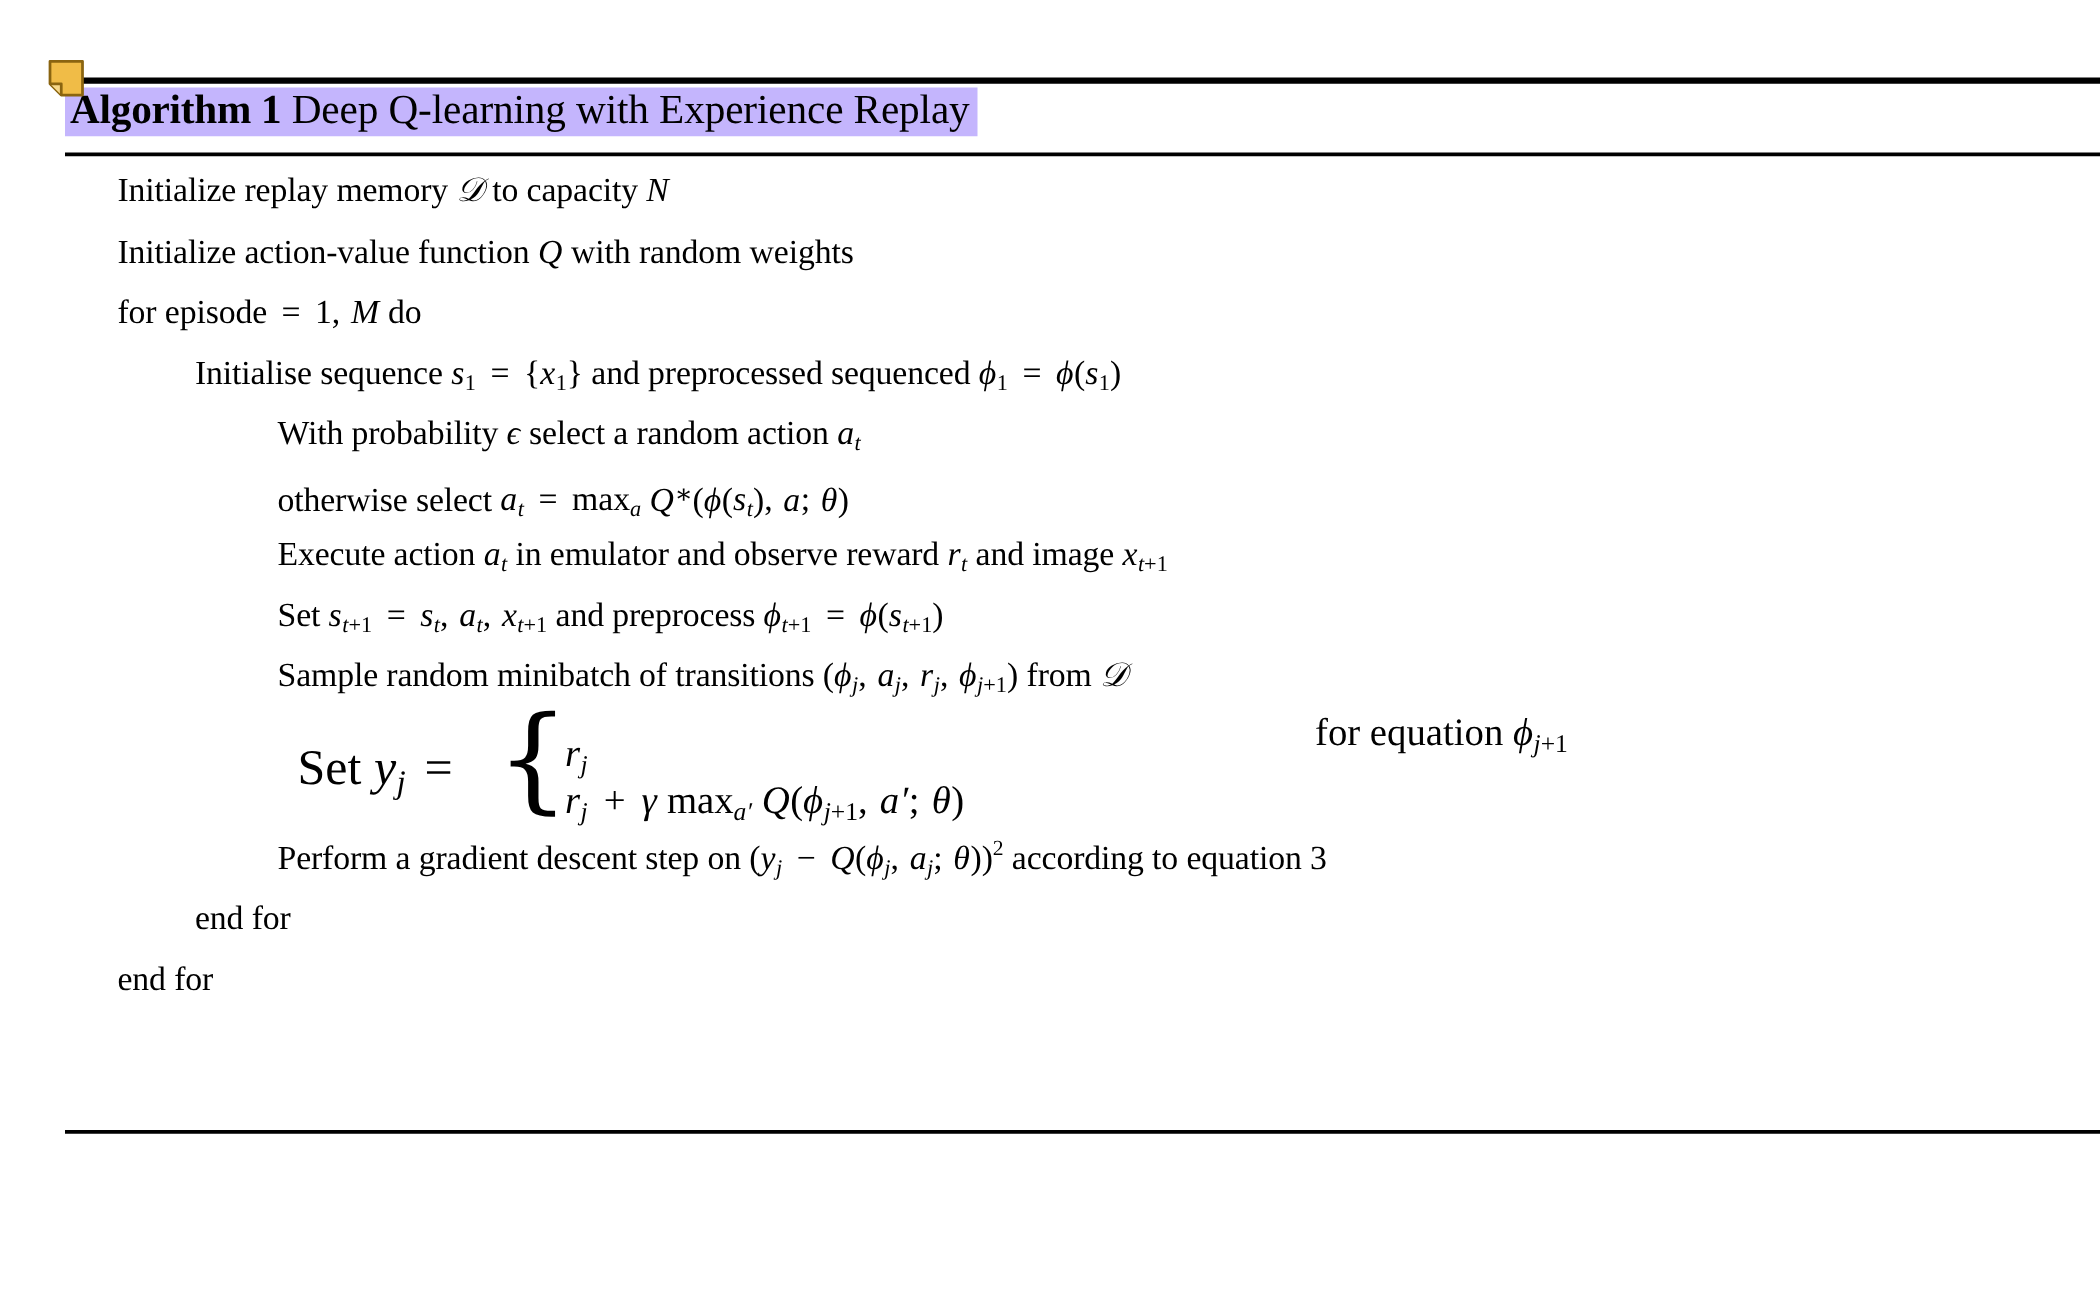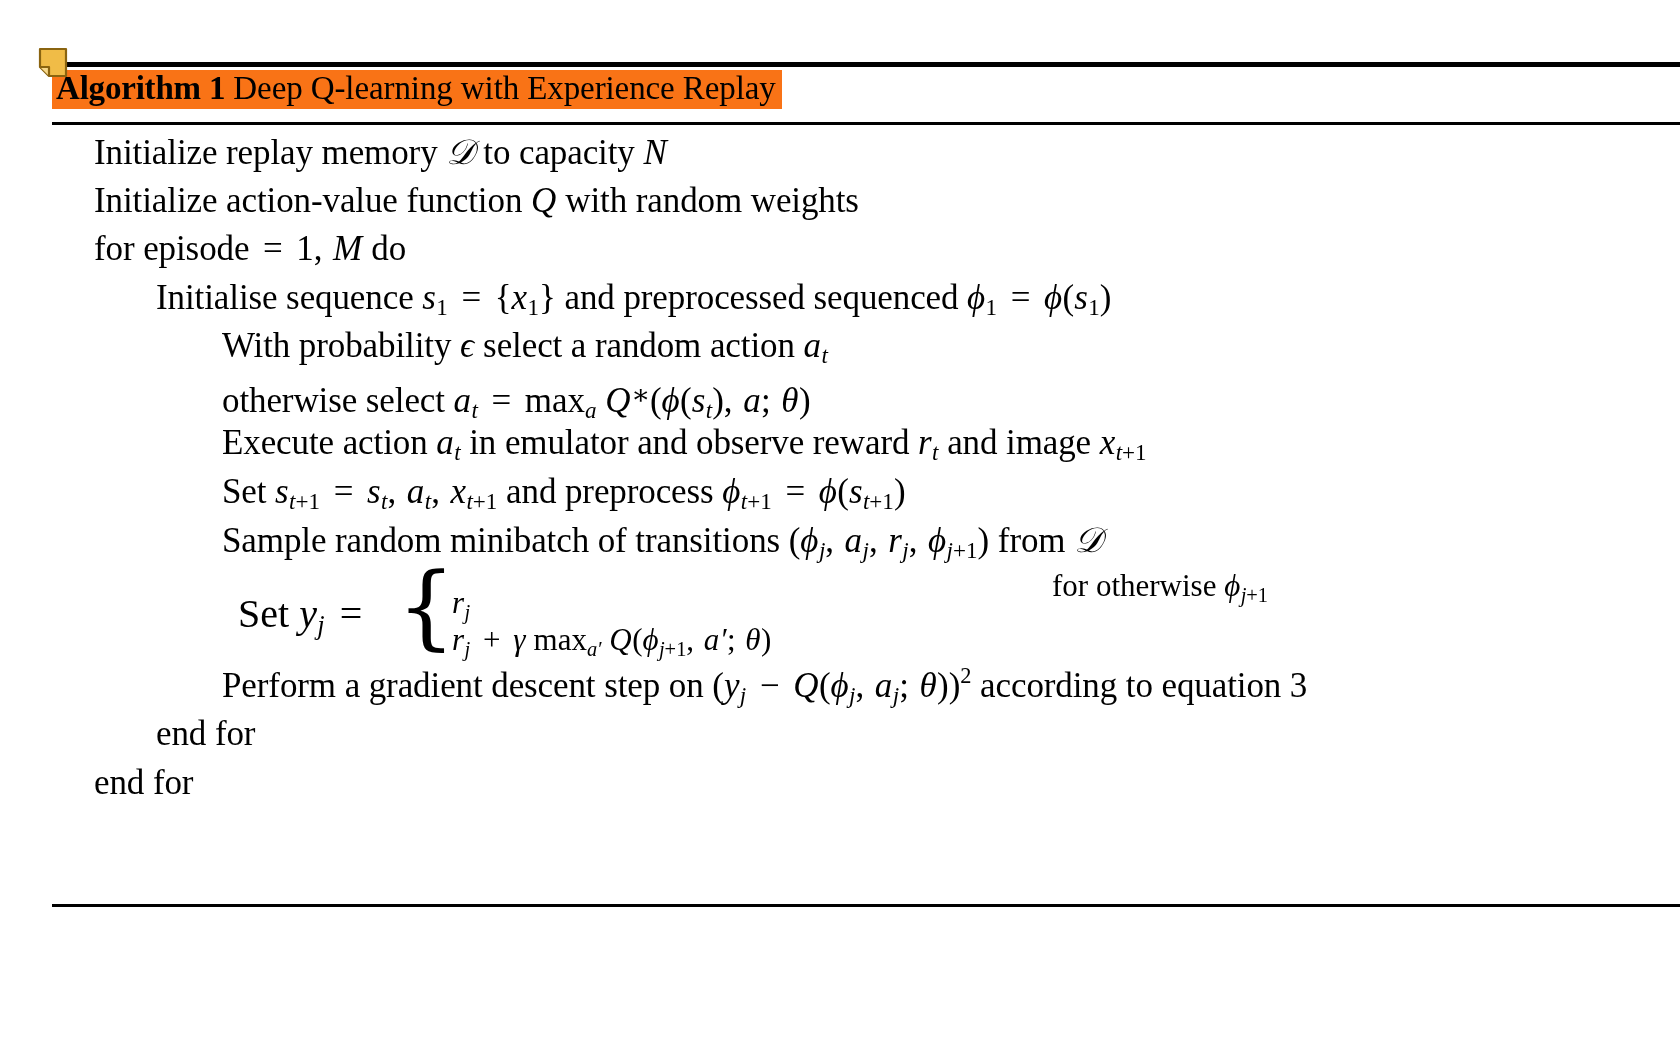--- a/index.html
+++ b/index.html
@@ -39,21 +39,21 @@
   #algorithm-title-row {
     position: absolute;
     left: 0;
     top: 8px;
     height: 46px;
     display: flex;
     align-items: baseline;
     white-space: nowrap;
   }
   .title-highlight {
-    background: #f97316;
+    background: #c4b5fd;
     padding: 2px 6px 4px 4px;
     display: inline-block;
     line-height: 1.0;
   }
   .algo-label {
     font-weight: bold;
     font-size: 33px;
     letter-spacing: -0.2px;
   }
   .algo-name {
@@ -73,21 +73,21 @@
   }
 
   
   #algorithm-body {
     position: absolute;
     left: 0;
     top: 66px;
     width: 1628px;
   }
   .algo-line {
-    font-size: 35px;
+    font-size: 27px;
     line-height: 48.5px;
     height: 48.5px;
     white-space: nowrap;
     letter-spacing: -0.1px;
   }
   .ind0 { padding-left: 42px; }
   .ind1 { padding-left: 104px; }
   .ind2 { padding-left: 170px; }
 
   b.kw { font-weight: normal; }
@@ -200,21 +200,21 @@
     <div class="algo-line ind2">Set <span class="mi">s<sub>t<span class="mn">+1</span></sub></span> <span class="op">=</span> <span class="mi">s<sub>t</sub></span><span class="opc">,</span> <span class="mi">a<sub>t</sub></span><span class="opc">,</span> <span class="mi">x<sub>t<span class="mn">+1</span></sub></span> and preprocess <span class="mi">ϕ<sub>t<span class="mn">+1</span></sub></span> <span class="op">=</span> <span class="mi">ϕ</span><span class="mop">(</span><span class="mi">s<sub>t<span class="mn">+1</span></sub></span><span class="mop">)</span></div>
 
 
     <div class="algo-line ind2">Sample random minibatch of transitions <span class="mop">(</span><span class="mi">ϕ<sub>j</sub></span><span class="opc">,</span> <span class="mi">a<sub>j</sub></span><span class="opc">,</span> <span class="mi">r<sub>j</sub></span><span class="opc">,</span> <span class="mi">ϕ<sub>j<span class="mn">+1</span></sub></span><span class="mop">)</span> from <span class="mcal">𝒟</span></div>
 
     <div id="cases-line">
       <div id="cases-setlabel"><span>Set</span> <span class="mi">y<sub>j</sub></span> <span class="op">=</span></div>
       <div id="cases-brace">{</div>
 
       <div class="case-row case-row-1"><span class="mi">r<sub>j</sub></span></div>
-      <div class="case-cond case-cond-1"><span>for otherwise</span> <span class="mi">ϕ<sub>j<span class="mn">+1</span></sub></span></div>
+      <div class="case-cond case-cond-1"><span>for equation</span> <span class="mi">ϕ<sub>j<span class="mn">+1</span></sub></span></div>
 
       <div class="case-row case-row-2"><span class="mi">r<sub>j</sub></span> <span class="op">+</span> <span class="mi">γ</span> <span class="mop">max<sub>a′</sub></span> <span class="mi">Q</span><span class="mop">(</span><span class="mi">ϕ<sub>j<span class="mn">+1</span></sub></span><span class="opc">,</span> <span class="mi">a′</span><span class="opc">;</span> <span class="mi">θ</span><span class="mop">)</span></div>
     </div>
 
     <div class="algo-line ind2">Perform a gradient descent step on <span class="mop">(</span><span class="mi">y<sub>j</sub></span> <span class="op">−</span> <span class="mi">Q</span><span class="mop">(</span><span class="mi">ϕ<sub>j</sub></span><span class="opc">,</span> <span class="mi">a<sub>j</sub></span><span class="opc">;</span> <span class="mi">θ</span><span class="mop">))</span><sup>2</sup> according to equation <span>3</span></div>
 
     <div class="algo-line ind1"><b class="kw">end for</b></div>
 
     <div class="algo-line ind0"><b class="kw">end for</b></div>
 

